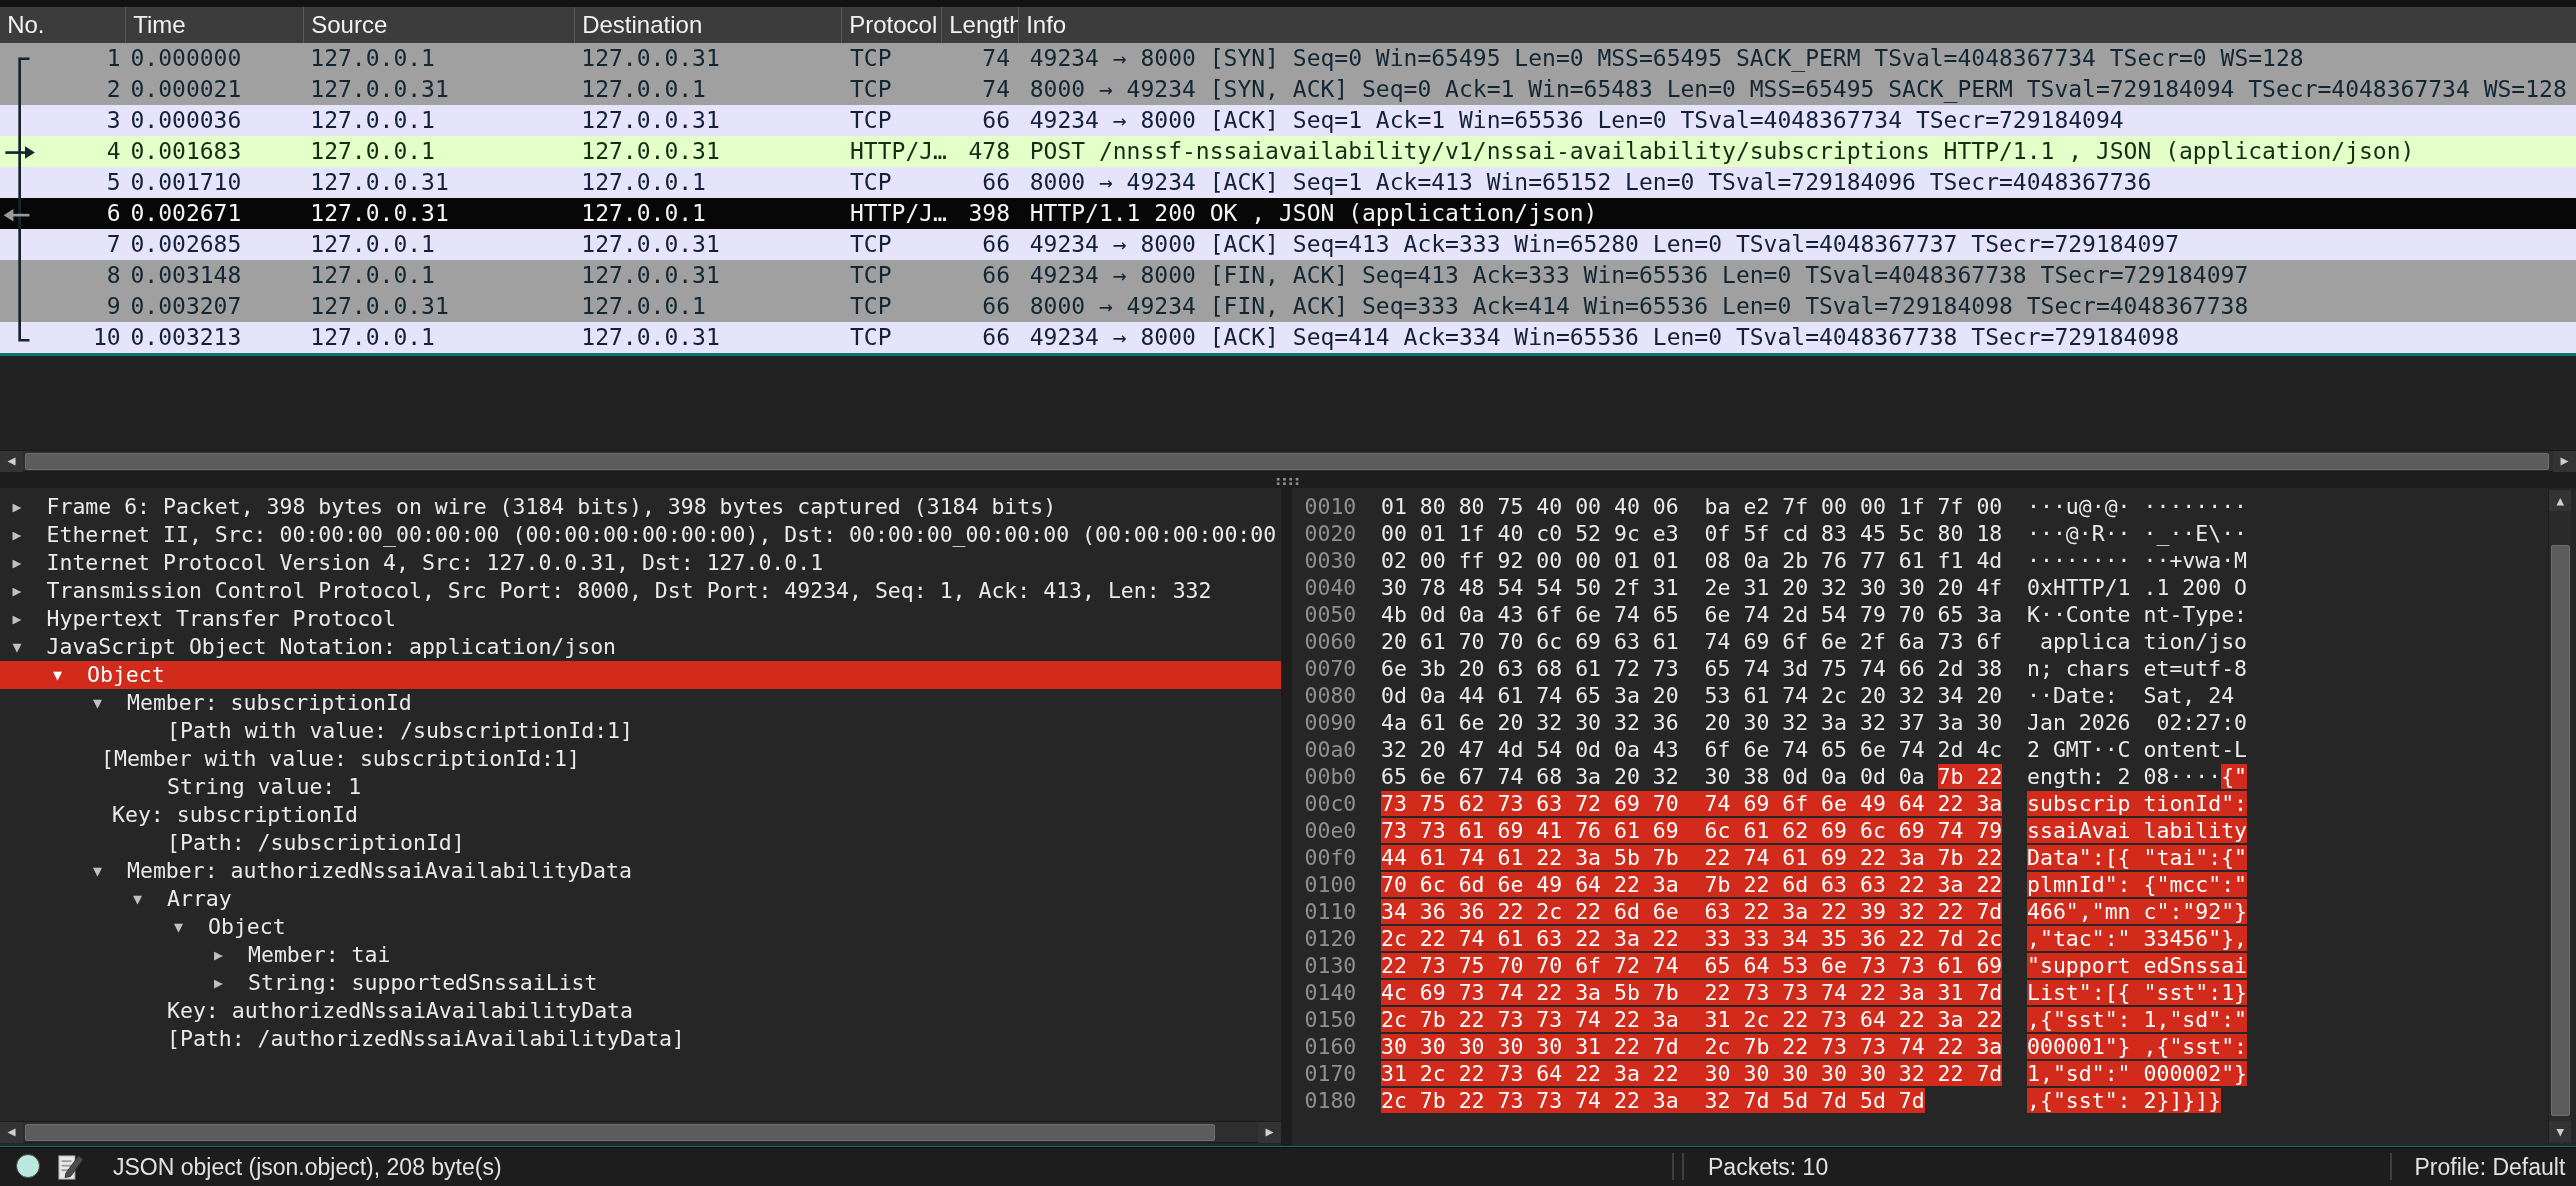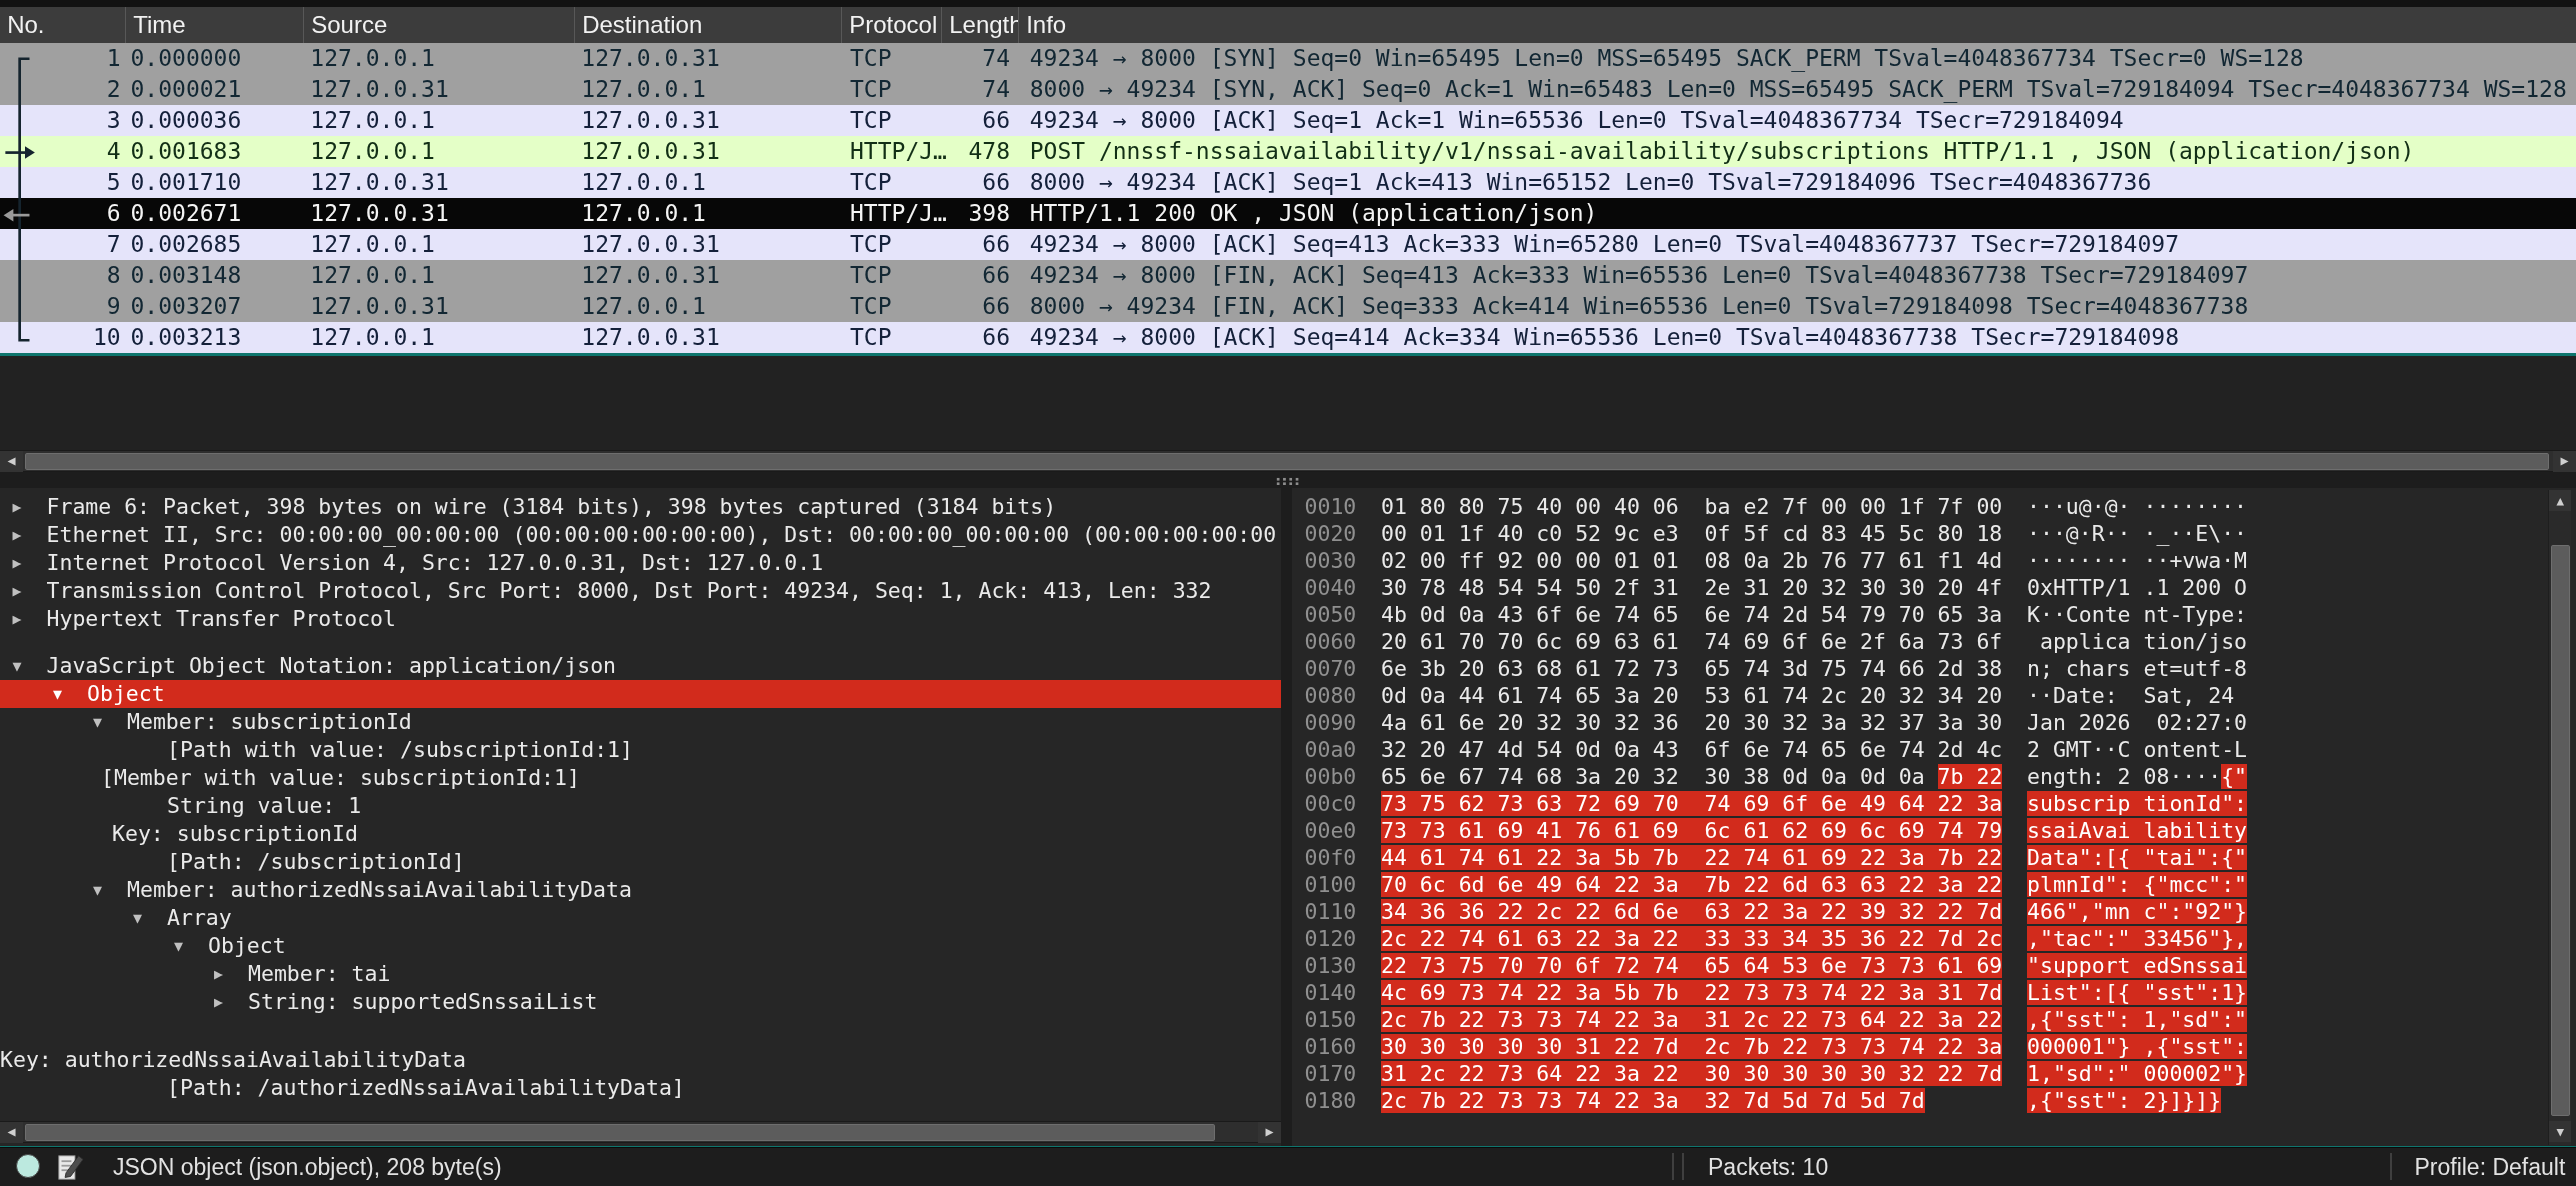--- a/index.html
+++ b/index.html
@@ -191,34 +191,34 @@
 
   <div id="bottom">
 
     <div id="details">
       <div id="tree">
           <div class="trow" style="padding-left: 12.5px;"><span class="tw">▶</span><span>Frame 6: Packet, 398 bytes on wire (3184 bits), 398 bytes captured (3184 bits)</span></div>
           <div class="trow" style="padding-left: 12.5px;"><span class="tw">▶</span><span>Ethernet II, Src: 00:00:00_00:00:00 (00:00:00:00:00:00), Dst: 00:00:00_00:00:00 (00:00:00:00:00:0</span></div>
           <div class="trow" style="padding-left: 12.5px;"><span class="tw">▶</span><span>Internet Protocol Version 4, Src: 127.0.0.31, Dst: 127.0.0.1</span></div>
           <div class="trow" style="padding-left: 12.5px;"><span class="tw">▶</span><span>Transmission Control Protocol, Src Port: 8000, Dst Port: 49234, Seq: 1, Ack: 413, Len: 332</span></div>
           <div class="trow" style="padding-left: 12.5px;"><span class="tw">▶</span><span>Hypertext Transfer Protocol</span></div>
-          <div class="trow" style="padding-left: 12.5px; margin-top: 19px;"><span class="tw">▼</span><span>JavaScript Object Notation: application/json</span></div>
+          <div class="trow" style="padding-left: 12.5px;"><span class="tw">▼</span><span>JavaScript Object Notation: application/json</span></div>
           <div class="trow sel" style="padding-left: 53px;"><span class="tw">▼</span><span>Object</span></div>
           <div class="trow" style="padding-left: 93px;"><span class="tw">▼</span><span>Member: subscriptionId</span></div>
           <div class="trow" style="padding-left: 167px;"><span>[Path with value: /subscriptionId:1]</span></div>
           <div class="trow" style="padding-left: 101px;"><span>[Member with value: subscriptionId:1]</span></div>
           <div class="trow" style="padding-left: 167px;"><span>String value: 1</span></div>
           <div class="trow" style="padding-left: 112px;"><span>Key: subscriptionId</span></div>
           <div class="trow" style="padding-left: 167px;"><span>[Path: /subscriptionId]</span></div>
           <div class="trow" style="padding-left: 93px;"><span class="tw">▼</span><span>Member: authorizedNssaiAvailabilityData</span></div>
           <div class="trow" style="padding-left: 133px;"><span class="tw">▼</span><span>Array</span></div>
           <div class="trow" style="padding-left: 174px;"><span class="tw">▼</span><span>Object</span></div>
           <div class="trow" style="padding-left: 214px;"><span class="tw">▶</span><span>Member: tai</span></div>
           <div class="trow" style="padding-left: 214px;"><span class="tw">▶</span><span>String: supportedSnssaiList</span></div>
-          <div class="trow" style=" margin-top: 30px;"><span>Key: authorizedNssaiAvailabilityData</span></div>
+          <div class="trow" style="padding-left: 167px;"><span>Key: authorizedNssaiAvailabilityData</span></div>
           <div class="trow" style="padding-left: 167px;"><span>[Path: /authorizedNssaiAvailabilityData]</span></div>
         </div>
       <div class="hscroll" style="left:0;top:633px;width:1281px">
         <div class="sbtn" style="left:0">◀</div>
         <div class="hthumb" style="left:25px;width:1190px"></div>
         <div class="sbtn" style="left:1258px">▶</div>
       </div>
     </div>
     <div id="vsplit"></div>
 

